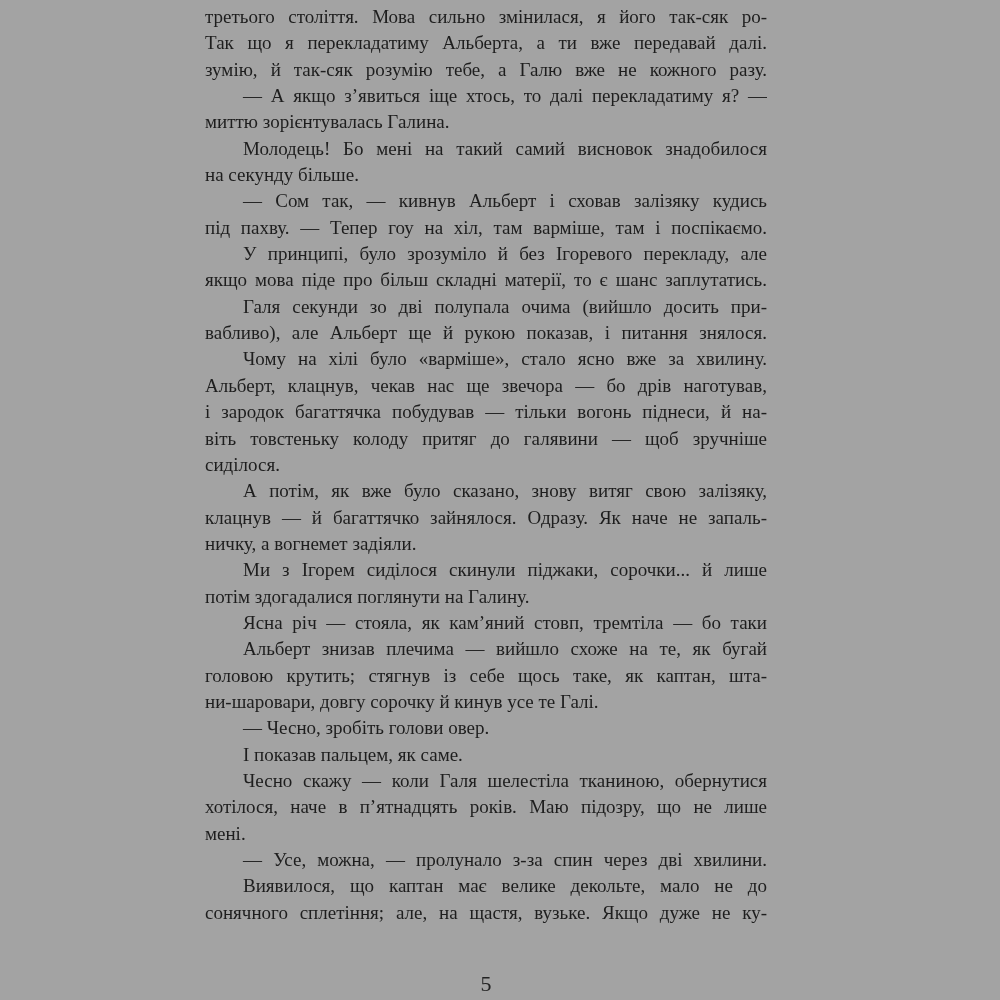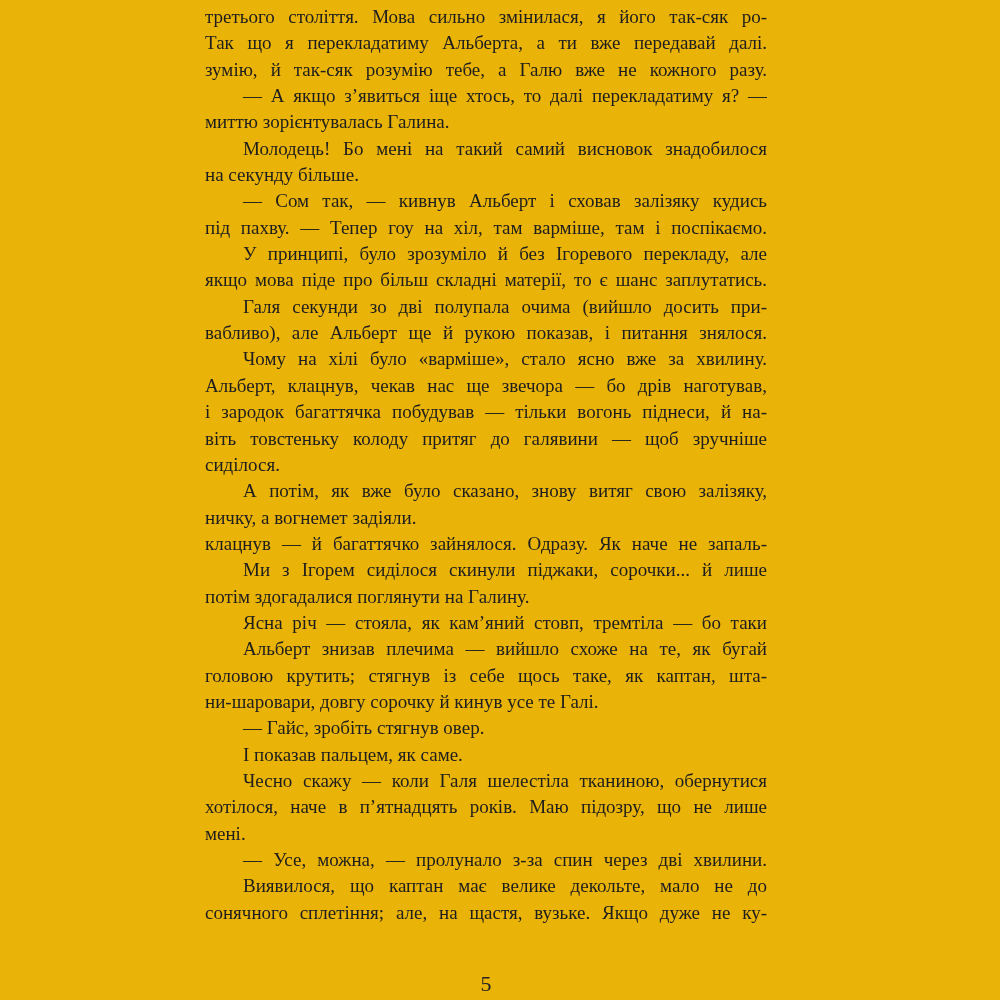--- a/index.html
+++ b/index.html
@@ -4,21 +4,21 @@
 <style>
   html, body {
     margin: 0;
     padding: 0;
     background: #ffffff;
   }
   .page {
     position: relative;
     width: 1000px;
     height: 1000px;
-    background: #eab308;
+    background: #a3a3a3;
     overflow: hidden;
     font-family: "Liberation Serif", "DejaVu Serif", serif;
     color: #1e1e1e;
   }
   .text-block {
     position: absolute;
     left: 205px;
     top: 4px;
     width: 562px;
   }
@@ -65,29 +65,29 @@
     <div class="line indent">У принципі, було зрозуміло й без Ігоревого перекладу, але</div>
     <div class="line">якщо мова піде про більш складні матерії, то є шанс заплутатись.</div>
     <div class="line indent">Галя секунди зо дві полупала очима (вийшло досить при-</div>
     <div class="line">вабливо), але Альберт ще й рукою показав, і питання знялося.</div>
     <div class="line indent">Чому на хілі було «варміше», стало ясно вже за хвилину.</div>
     <div class="line">Альберт, клацнув, чекав нас ще звечора — бо дрів наготував,</div>
     <div class="line">і зародок багаттячка побудував — тільки вогонь піднеси, й на-</div>
     <div class="line">віть товстеньку колоду притяг до галявини — щоб зручніше</div>
     <div class="line left">сиділося.</div>
     <div class="line indent">А потім, як вже було сказано, знову витяг свою залізяку,</div>
+    <div class="line">клацнув — й багаттячко зайнялося. Одразу. Як наче не запаль-</div>
     <div class="line left">ничку, а вогнемет задіяли.</div>
-    <div class="line">клацнув — й багаттячко зайнялося. Одразу. Як наче не запаль-</div>
     <div class="line indent">Ми з Ігорем сиділося скинули піджаки, сорочки... й лише</div>
     <div class="line left">потім здогадалися поглянути на Галину.</div>
     <div class="line indent">Ясна річ — стояла, як кам’яний стовп, тремтіла — бо таки</div>
     <div class="line indent">Альберт знизав плечима — вийшло схоже на те, як бугай</div>
     <div class="line">головою крутить; стягнув із себе щось таке, як каптан, шта-</div>
     <div class="line left">ни-шаровари, довгу сорочку й кинув усе те Галі.</div>
-    <div class="line indent left">— Гайс, зробіть стягнув овер.</div>
+    <div class="line indent left">— Чесно, зробіть голови овер.</div>
     <div class="line indent left">І показав пальцем, як саме.</div>
     <div class="line indent">Чесно скажу — коли Галя шелестіла тканиною, обернутися</div>
     <div class="line">хотілося, наче в п’ятнадцять років. Маю підозру, що не лише</div>
     <div class="line left">мені.</div>
     <div class="line indent">— Усе, можна, — пролунало з-за спин через дві хвилини.</div>
     <div class="line indent">Виявилося, що каптан має велике декольте, мало не до</div>
     <div class="line">сонячного сплетіння; але, на щастя, вузьке. Якщо дуже не ку-</div>
   </div>
   <div class="page-number">5</div>
 </div>

